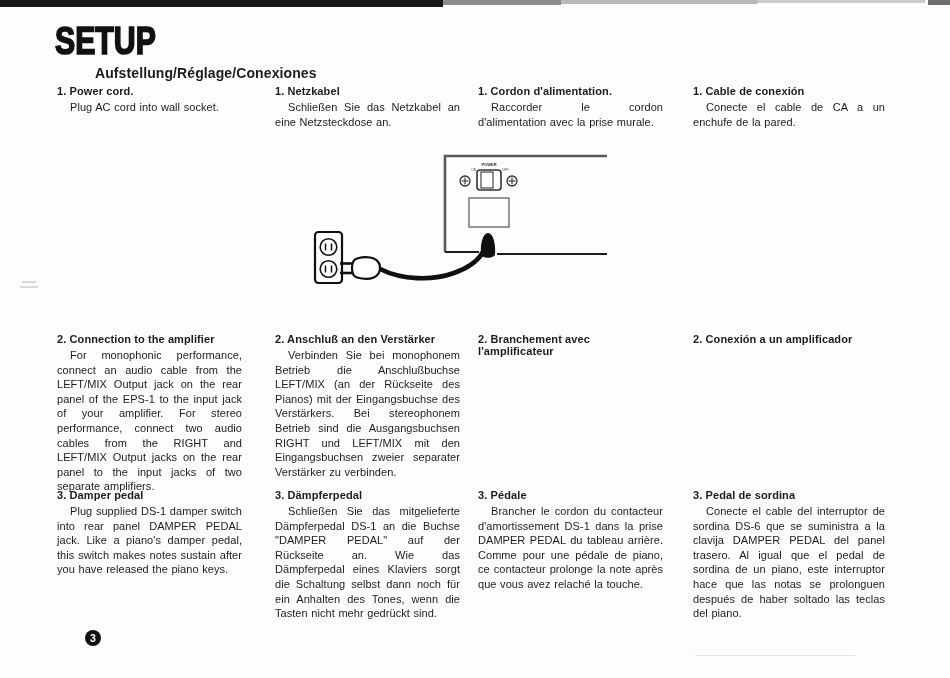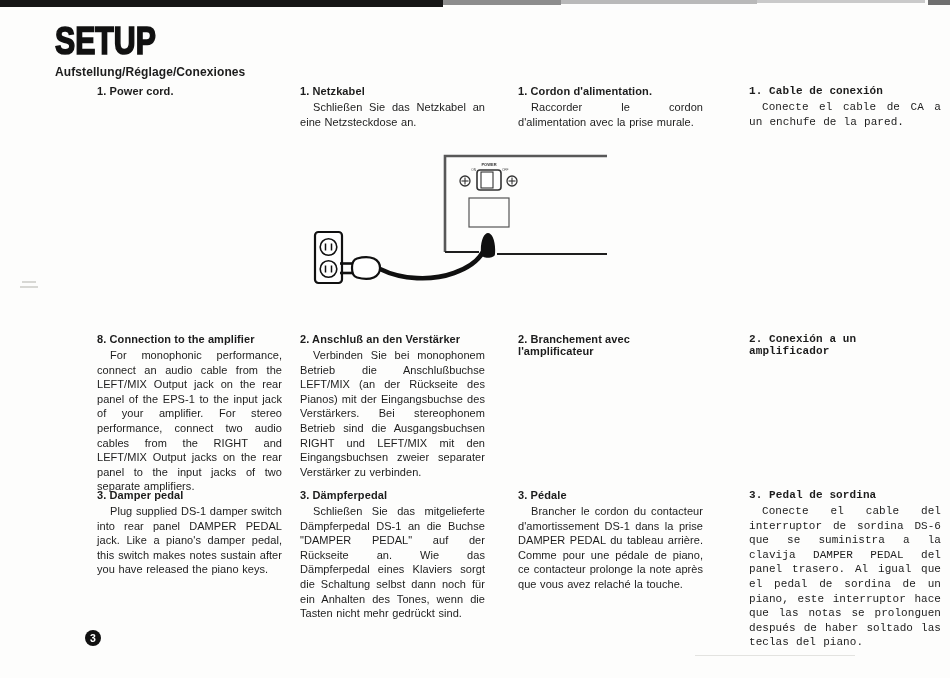--- a/index.html
+++ b/index.html
@@ -17,31 +17,31 @@
   .sb4{left:757px;width:168px;height:3px;background:#cacaca;}
   .sb5{left:928px;width:22px;height:5px;background:#6f6f6f;}
   .speck{position:absolute;background:#d8d8d4;}
 
   .masthead{position:absolute;left:55px;top:22px;}
   .title{
     font-size:36px;font-weight:bold;letter-spacing:0px;line-height:1;
     transform:scaleX(0.84) scaleY(1.08);transform-origin:left top;
     -webkit-text-stroke:1.6px #111;color:#111;
   }
-  .subtitle{font-size:12px;font-weight:bold;margin-top:7px;letter-spacing:0.1px;}
+  .subtitle{font-size:14px;font-weight:bold;margin-top:7px;letter-spacing:0.1px;margin-left:40px;}
 
   .row{position:absolute;left:57px;width:836px;}
   .row1{top:85px;}
   .row2{top:333px;}
   .row3{top:489px;}
-  .col{position:absolute;top:0;margin-left:40px;}
+  .col{position:absolute;top:0;}
   .c1{left:0;width:185px;}
-  .c2{left:203px;width:185px;}
+  .c2{left:218px;width:185px;}
   .c3{left:421px;width:185px;}
-  .c4{left:652px;width:192px;font-family:Liberation Mono, monospace;}
+  .c4{left:636px;width:192px;}
   .hd{font-size:11px;font-weight:bold;margin:0 0 3px 0;letter-spacing:0.1px;}
   .bd{
     font-size:11px;line-height:14.6px;margin:0;text-align:justify;
     text-indent:13px;letter-spacing:0.05px;word-spacing:0.5px;
   }
 
   .diagram{position:absolute;left:280px;top:140px;width:360px;height:180px;}
 
   .pagebadge{
     position:absolute;left:85px;top:630px;width:16px;height:16px;border-radius:50%;
@@ -64,20 +64,21 @@
   <div class="speck" style="left:20px;top:286px;width:18px;height:2px;"></div>
 
   <div class="masthead">
     <div class="title">SETUP</div>
     <div class="subtitle">Aufstellung/Réglage/Conexiones</div>
   </div>
 
   <div class="row row1">
     <div class="col c1">
       <p class="hd">1. Power cord.</p>
+      <p class="bd">Plug AC cord into wall socket.</p>
     </div>
     <div class="col c2">
       <p class="hd">1. Netzkabel</p>
       <p class="bd">Schließen Sie das Netzkabel an eine Netzsteckdose an.</p>
     </div>
     <div class="col c3">
       <p class="hd">1. Cordon d'alimentation.</p>
       <p class="bd">Raccorder le cordon d'alimentation avec la prise murale.</p>
     </div>
     <div class="col c4">
@@ -131,21 +132,21 @@
 
     <g stroke="#101010">
       <line x1="340" y1="263.5" x2="353" y2="263.5" stroke-width="2.6"></line>
       <line x1="340" y1="273" x2="353" y2="273" stroke-width="2.6"></line>
       <path d="M357 258.5 C371 254.5 380 259.5 380 268 C380 276.5 371 281.5 357 277.5 C353.5 276.5 352 273.5 352 268 C352 262.5 353.5 259.5 357 258.5 Z" fill="#fff" stroke-width="2.2"></path>
     </g>
   </svg>
 
   <div class="row row2">
     <div class="col c1">
-      <p class="hd">8. Connection to the amplifier</p>
+      <p class="hd">2. Connection to the amplifier</p>
       <p class="bd">For monophonic performance, connect an audio cable from the LEFT/MIX Output jack on the rear panel of the EPS-1 to the input jack of your amplifier. For stereo performance, connect two audio cables from the RIGHT and LEFT/MIX Output jacks on the rear panel to the input jacks of two separate amplifiers.</p>
     </div>
     <div class="col c2">
       <p class="hd">2. Anschluß an den Verstärker</p>
       <p class="bd">Verbinden Sie bei monophonem Betrieb die Anschlußbuchse LEFT/MIX (an der Rückseite des Pianos) mit der Eingangsbuchse des Verstärkers. Bei stereophonem Betrieb sind die Ausgangsbuchsen RIGHT und LEFT/MIX mit den Eingangsbuchsen zweier separater Verstärker zu verbinden.</p>
     </div>
     <div class="col c3">
       <p class="hd">2. Branchement avec l'amplificateur</p>
     </div>
     <div class="col c4">

